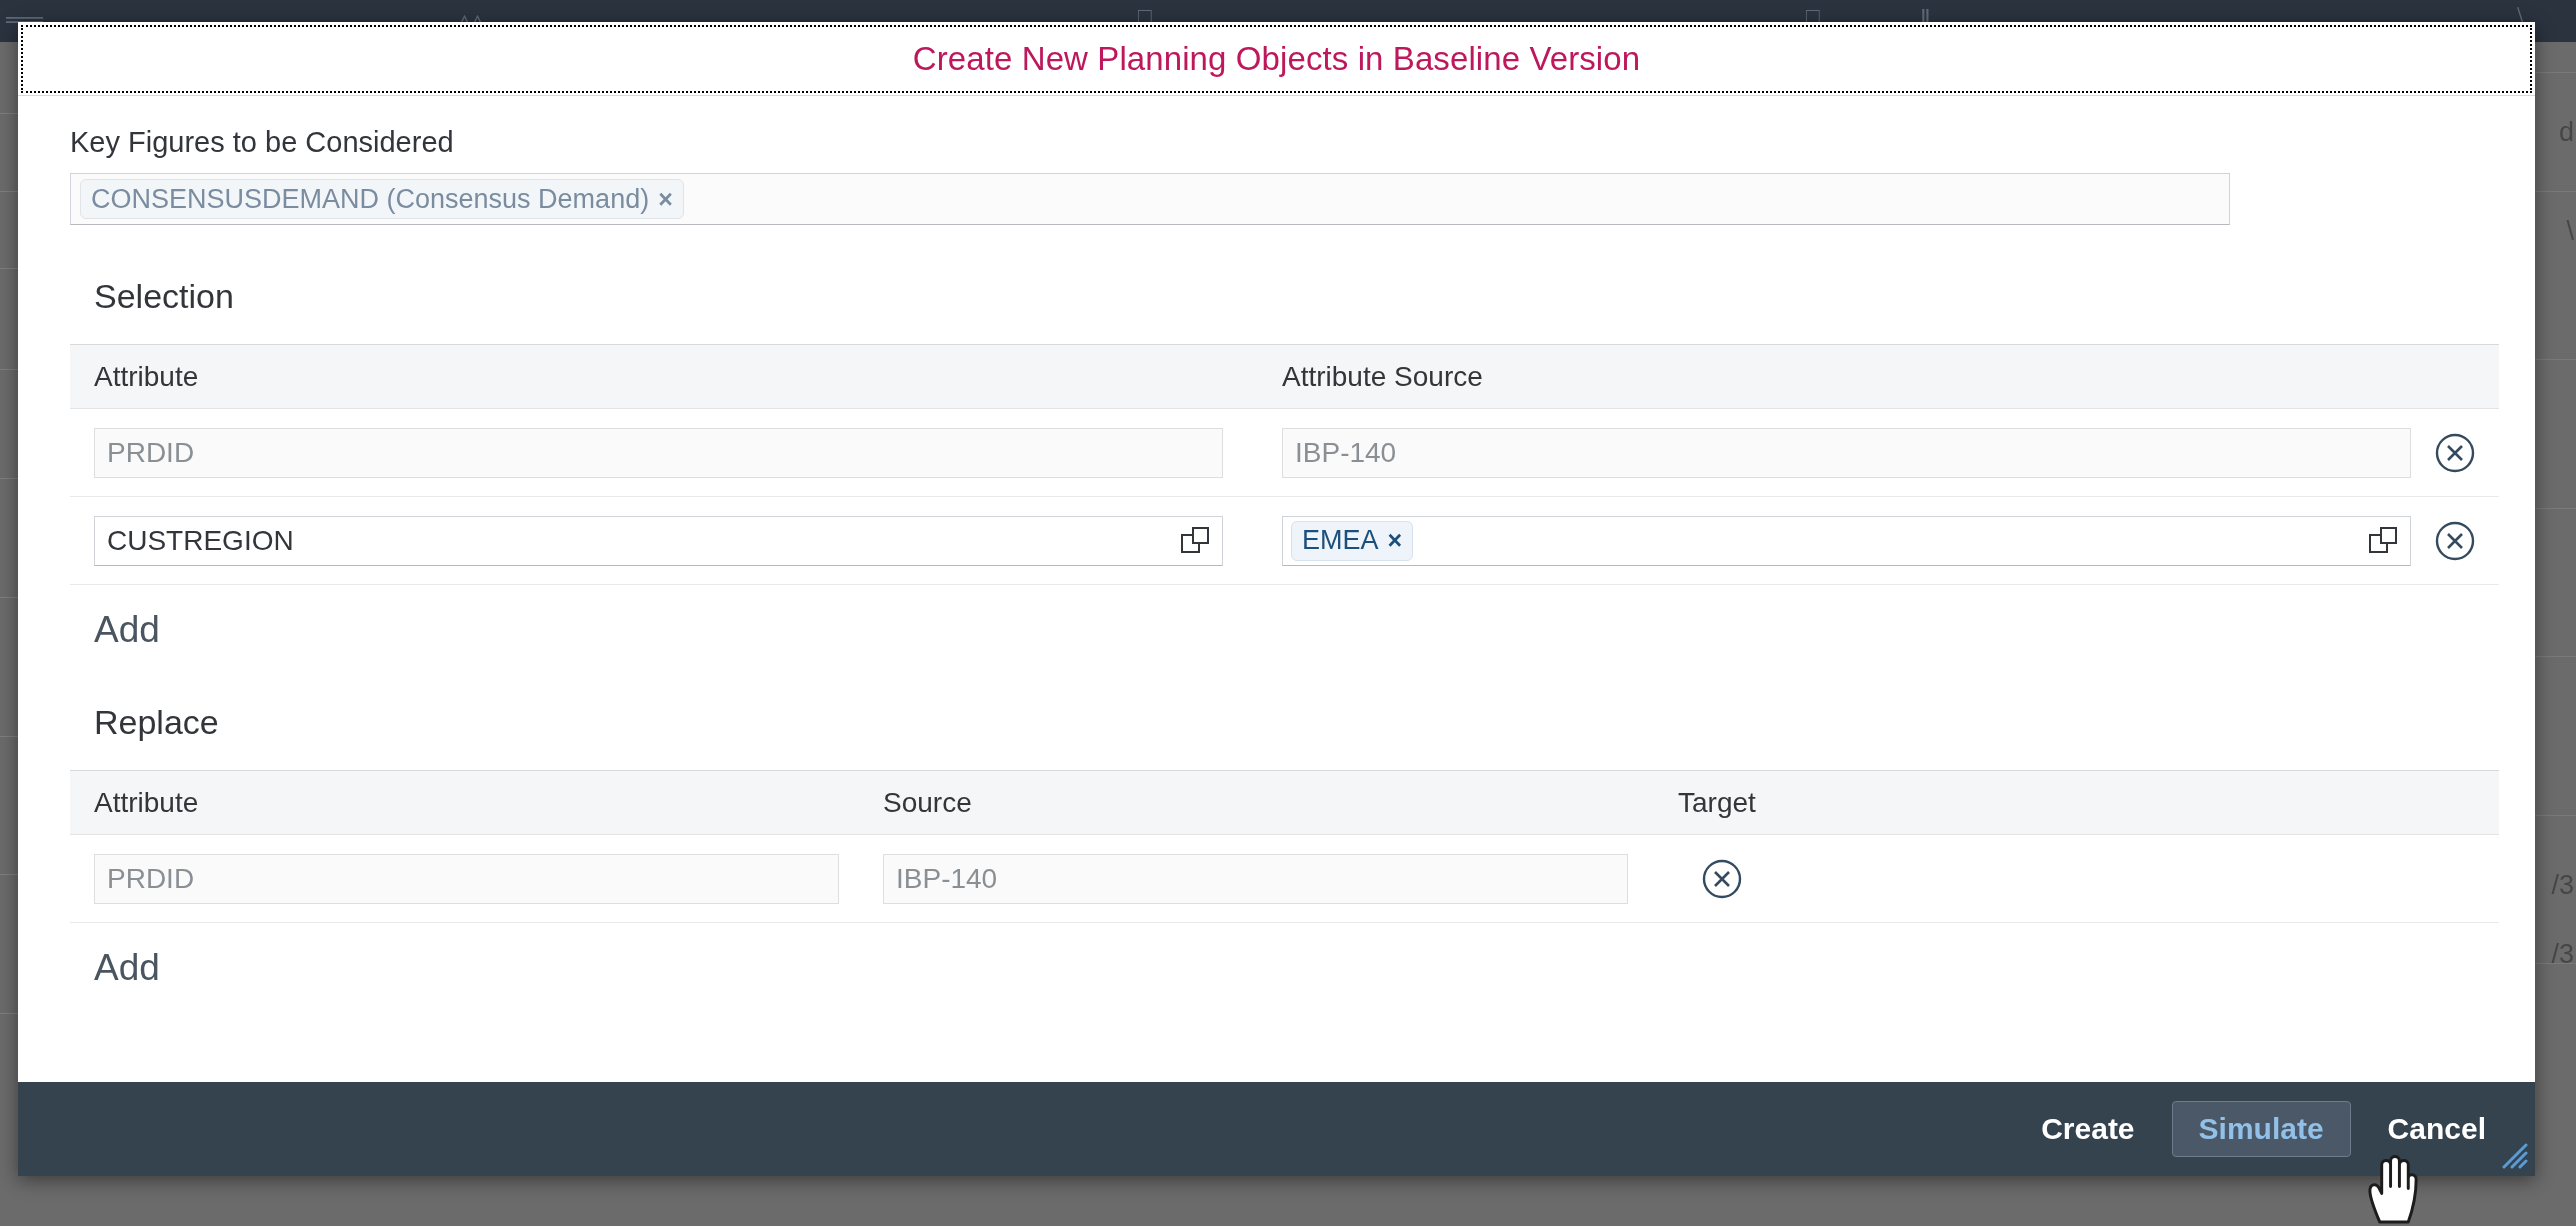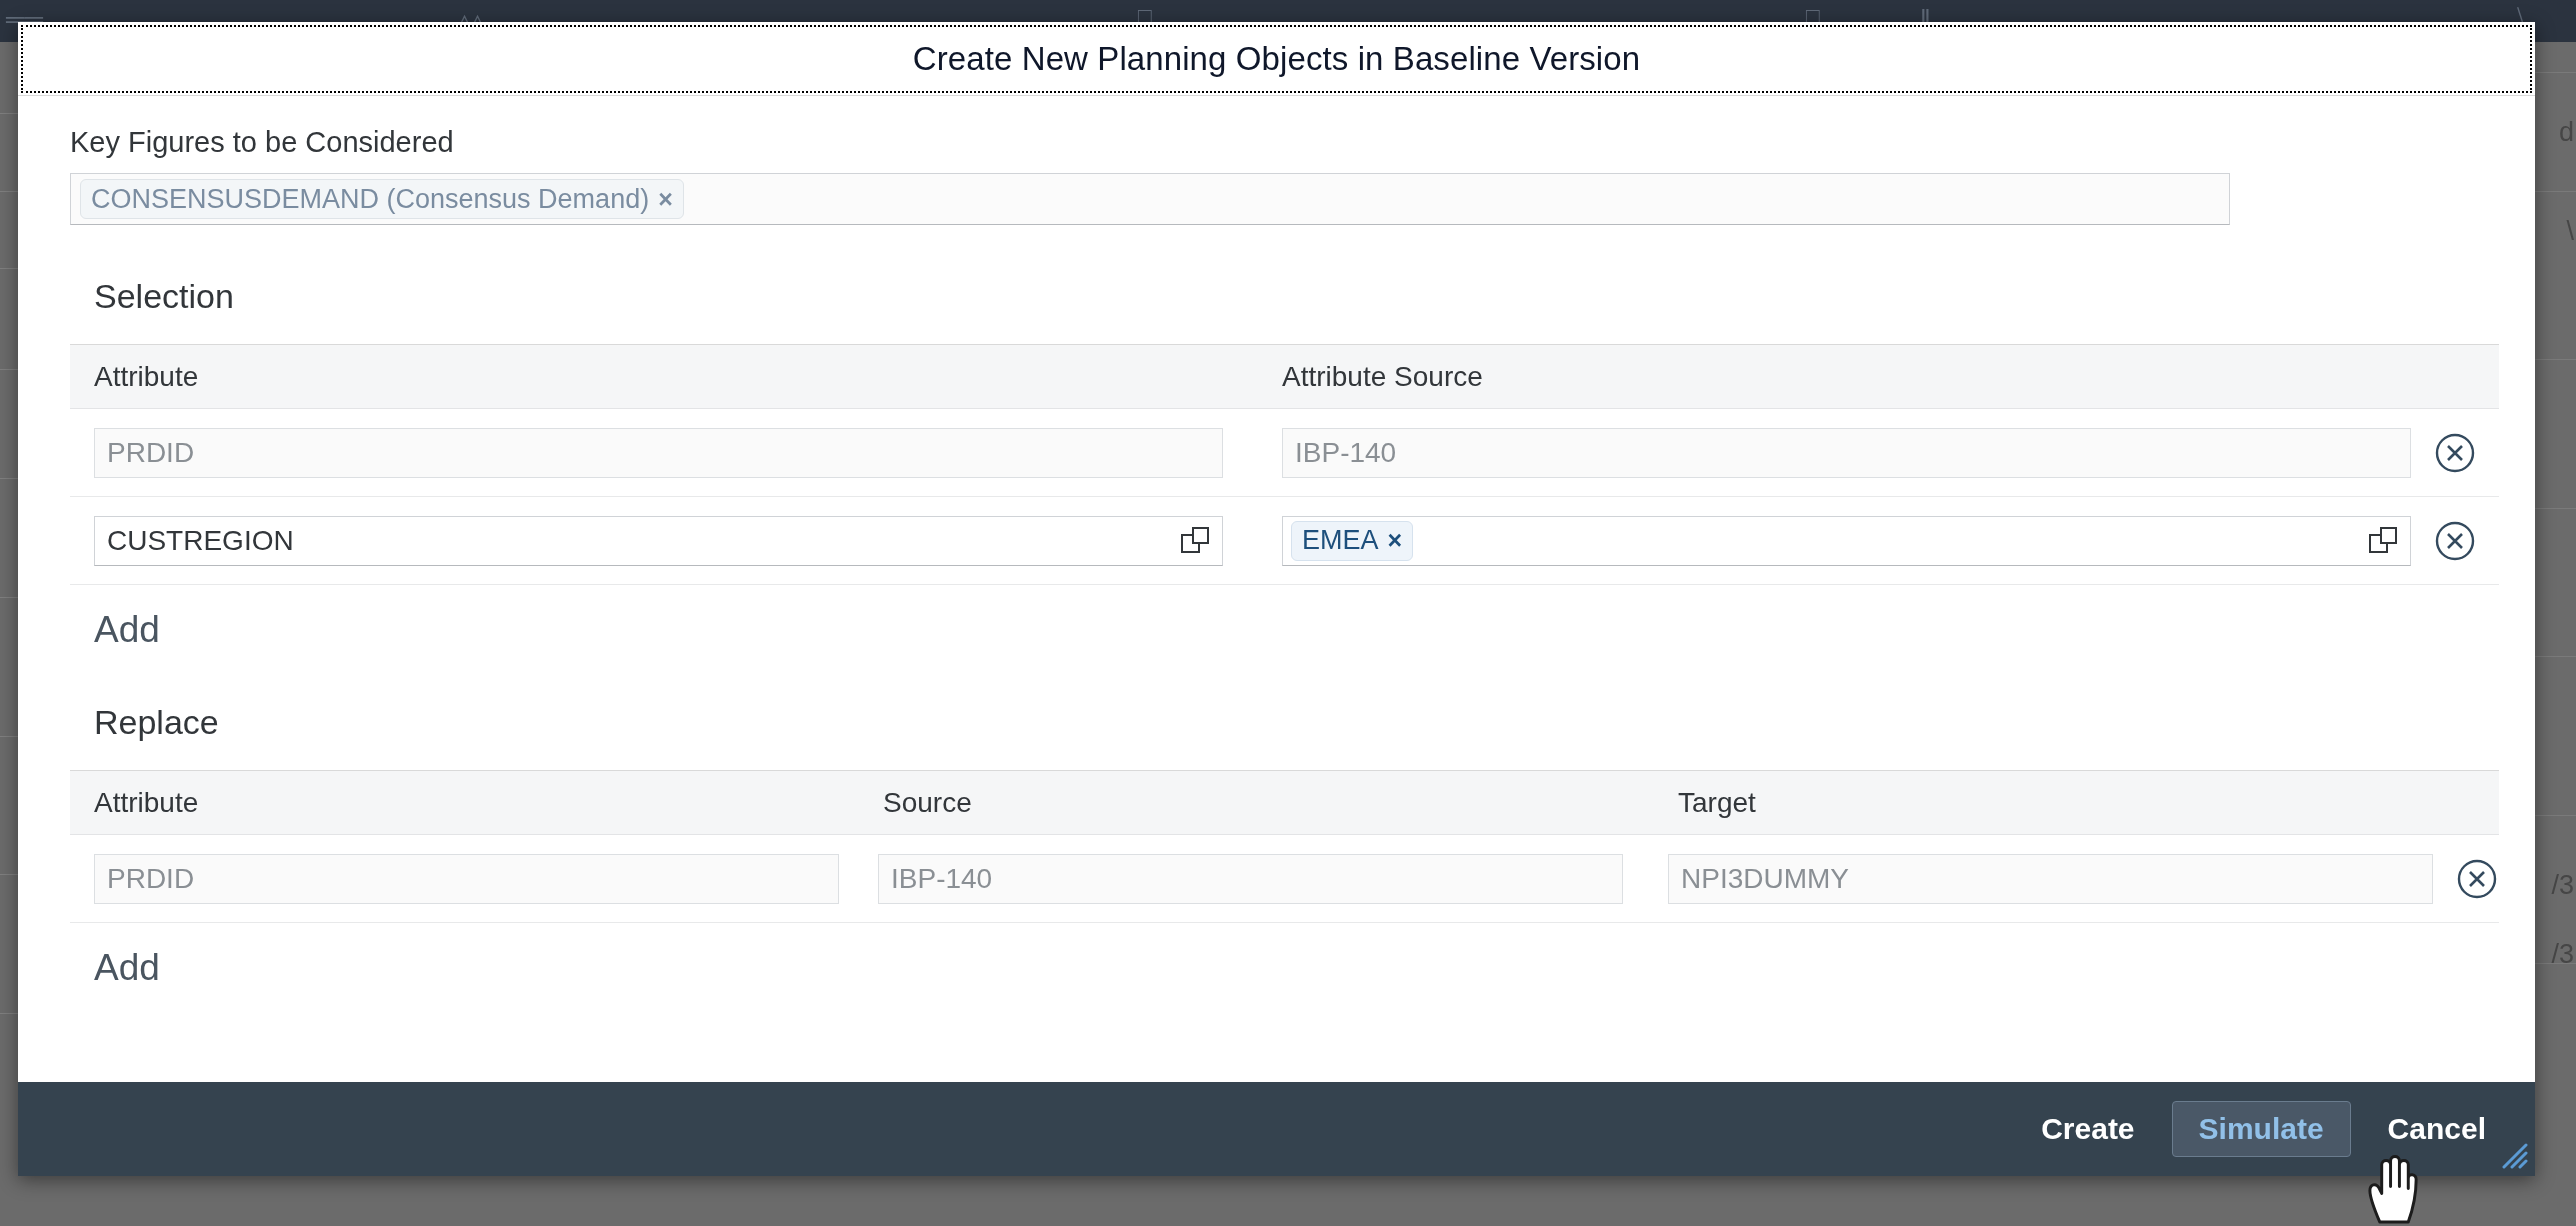--- a/index.html
+++ b/index.html
@@ -38,21 +38,21 @@
   }
   .dlg-header{
     height:73px;min-height:73px;
     border-bottom:1px solid #d9d9d9;
     display:flex;align-items:center;justify-content:center;
     position:relative;
     background:#ffffff;
     outline:2px dotted #000;outline-offset:-5px;
   }
   .dlg-title{
-    font-size:33px;color:#0f172a;font-weight:400;letter-spacing:0.1px;
+    font-size:33px;color:#be185d;font-weight:400;letter-spacing:0.1px;
   }
   .dlg-body{
     flex:1;overflow:hidden;background:#fff;
     padding:0 0 0 0;
     position:relative;
   }
   .dlg-footer{
     height:94px;min-height:94px;background:#35434f;
     display:flex;align-items:center;justify-content:flex-end;
     padding-right:22px;position:relative;
@@ -274,23 +274,20 @@
             <div class="inp readonly" style="width:745px;">
               <span class="txt">PRDID</span>
             </div>
           </div>
           <div class="cell" style="width:795px;padding-left:22px;box-sizing:border-box;">
             <div class="inp readonly" style="width:745px;">
               <span class="txt">IBP-140</span>
             </div>
           </div>
           <div class="cell" style="flex:1;padding-left:22px;box-sizing:border-box;">
-            <div class="inp readonly" style="width:765px;">
-              <span class="txt">NPI3DUMMY</span>
-            </div>
             <span class="del">
               <svg viewBox="0 0 44 44" width="44" height="44" aria-hidden="true">
                 <circle cx="22" cy="22" r="18" fill="none" stroke="#344a5e" stroke-width="2.4"></circle>
                 <path d="M15 15 L29 29 M29 15 L15 29" stroke="#344a5e" stroke-width="2.6" fill="none"></path>
               </svg>
             </span>
           </div>
         </div>
       </div>
 

